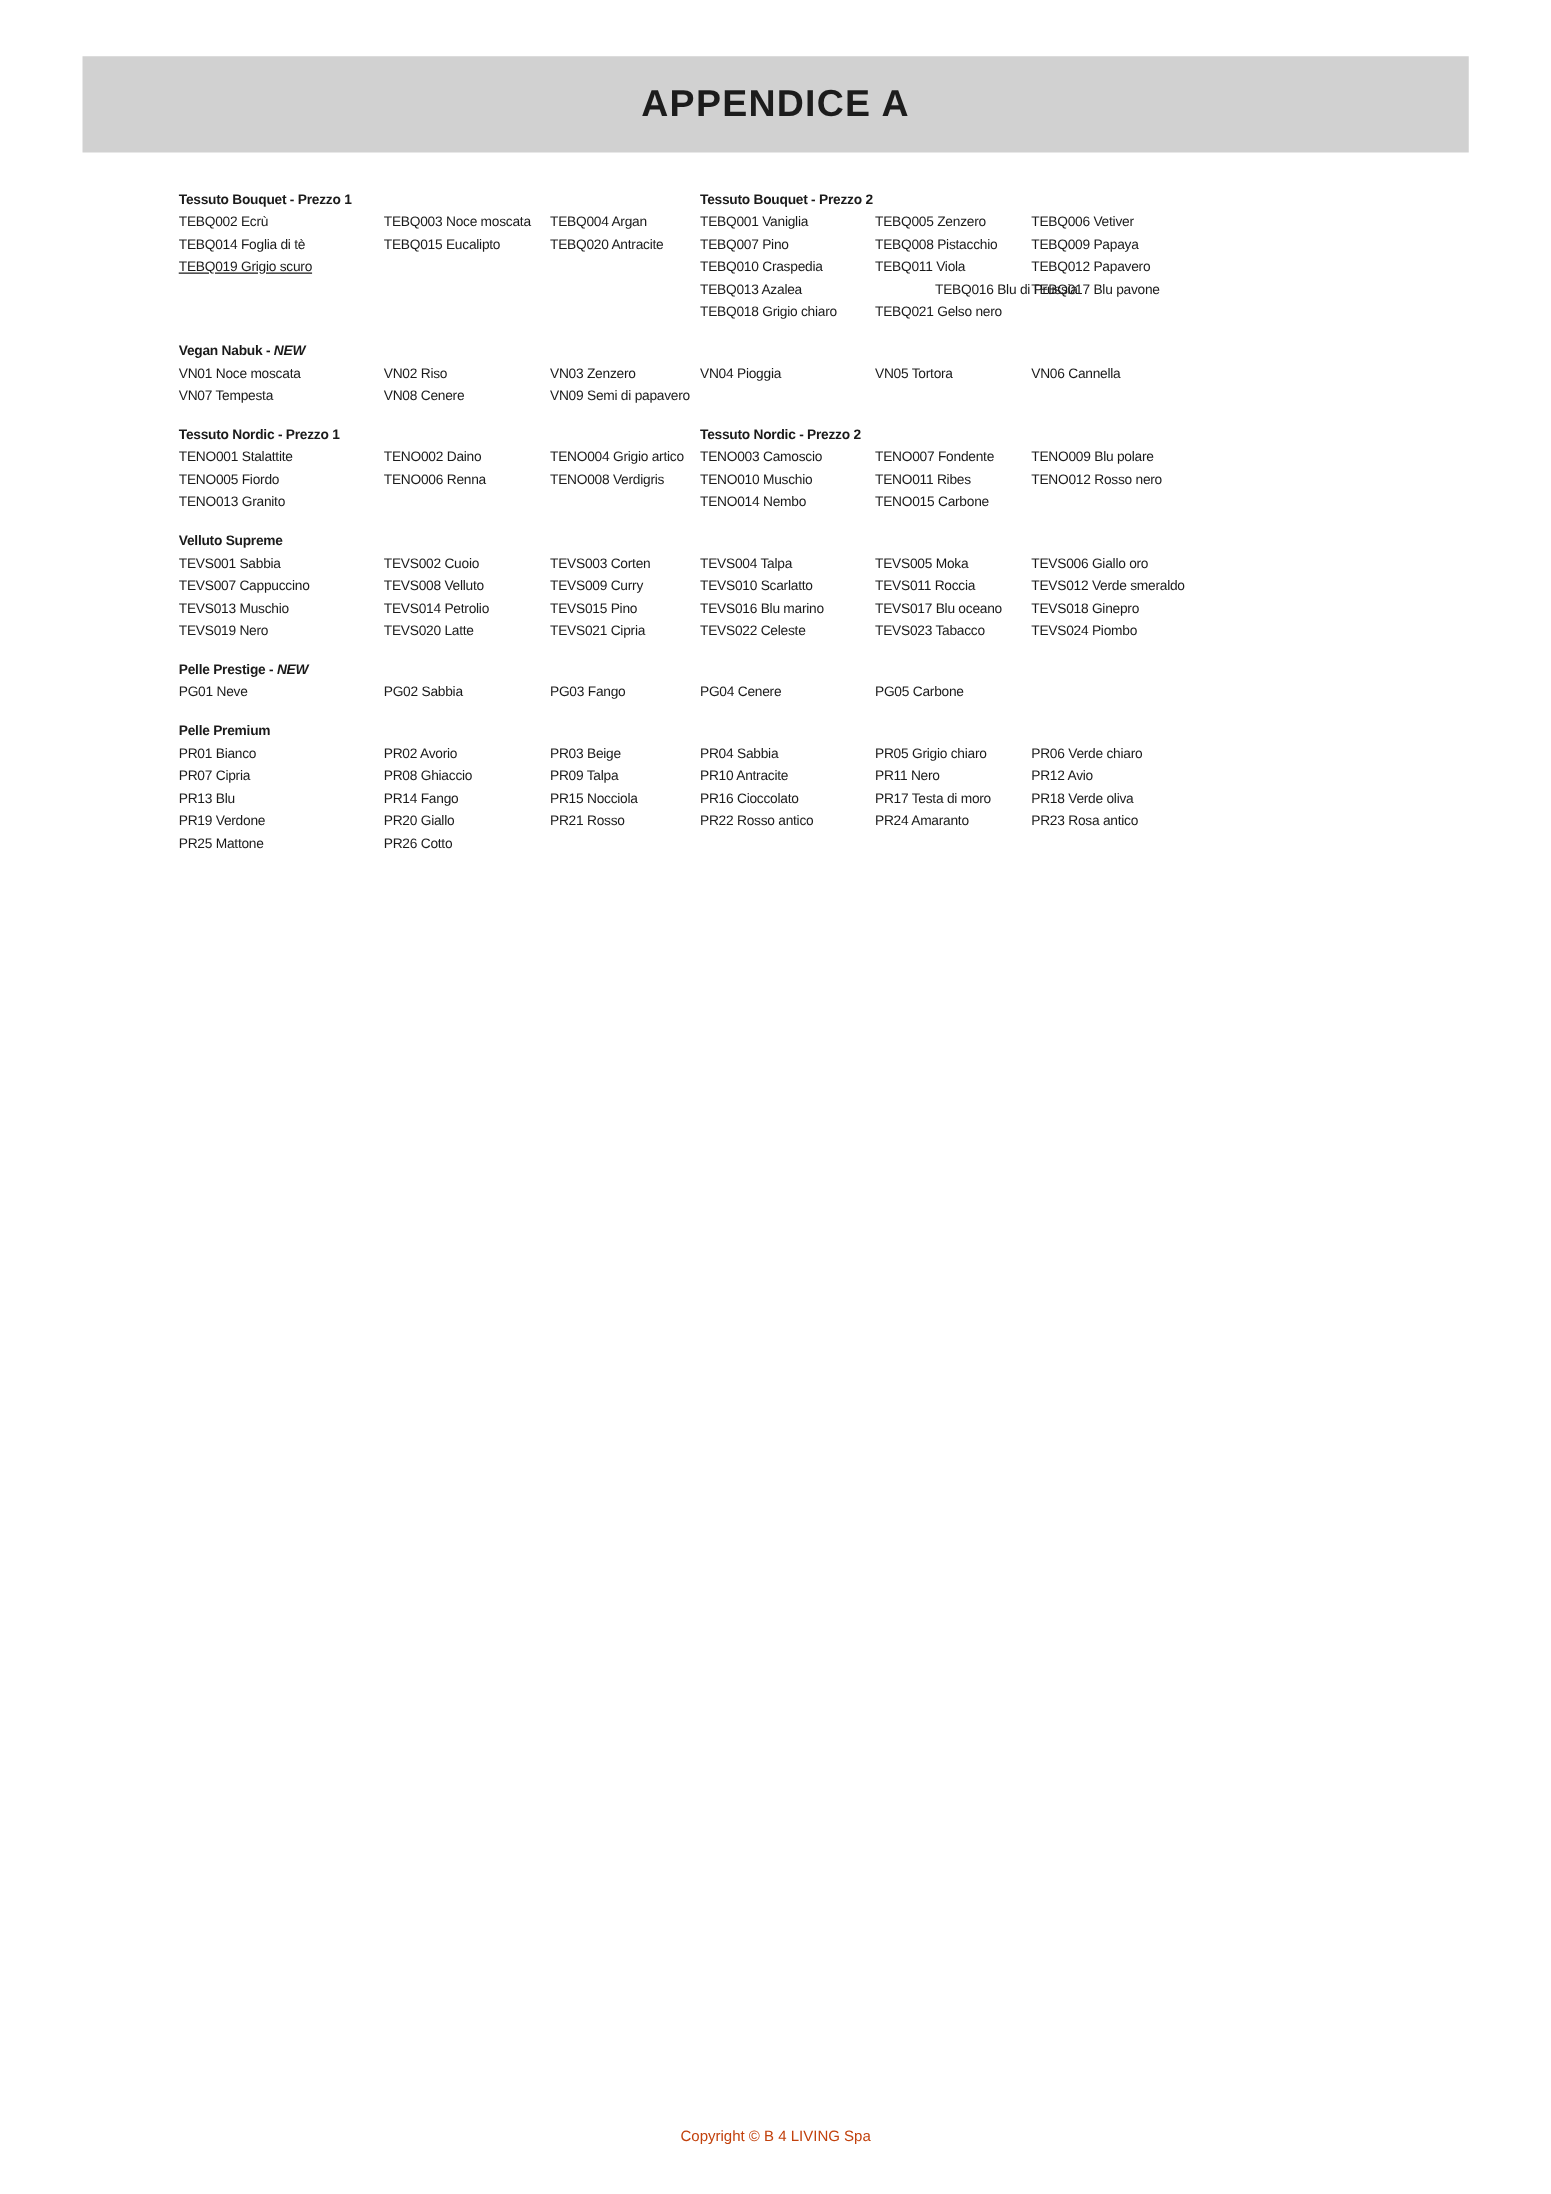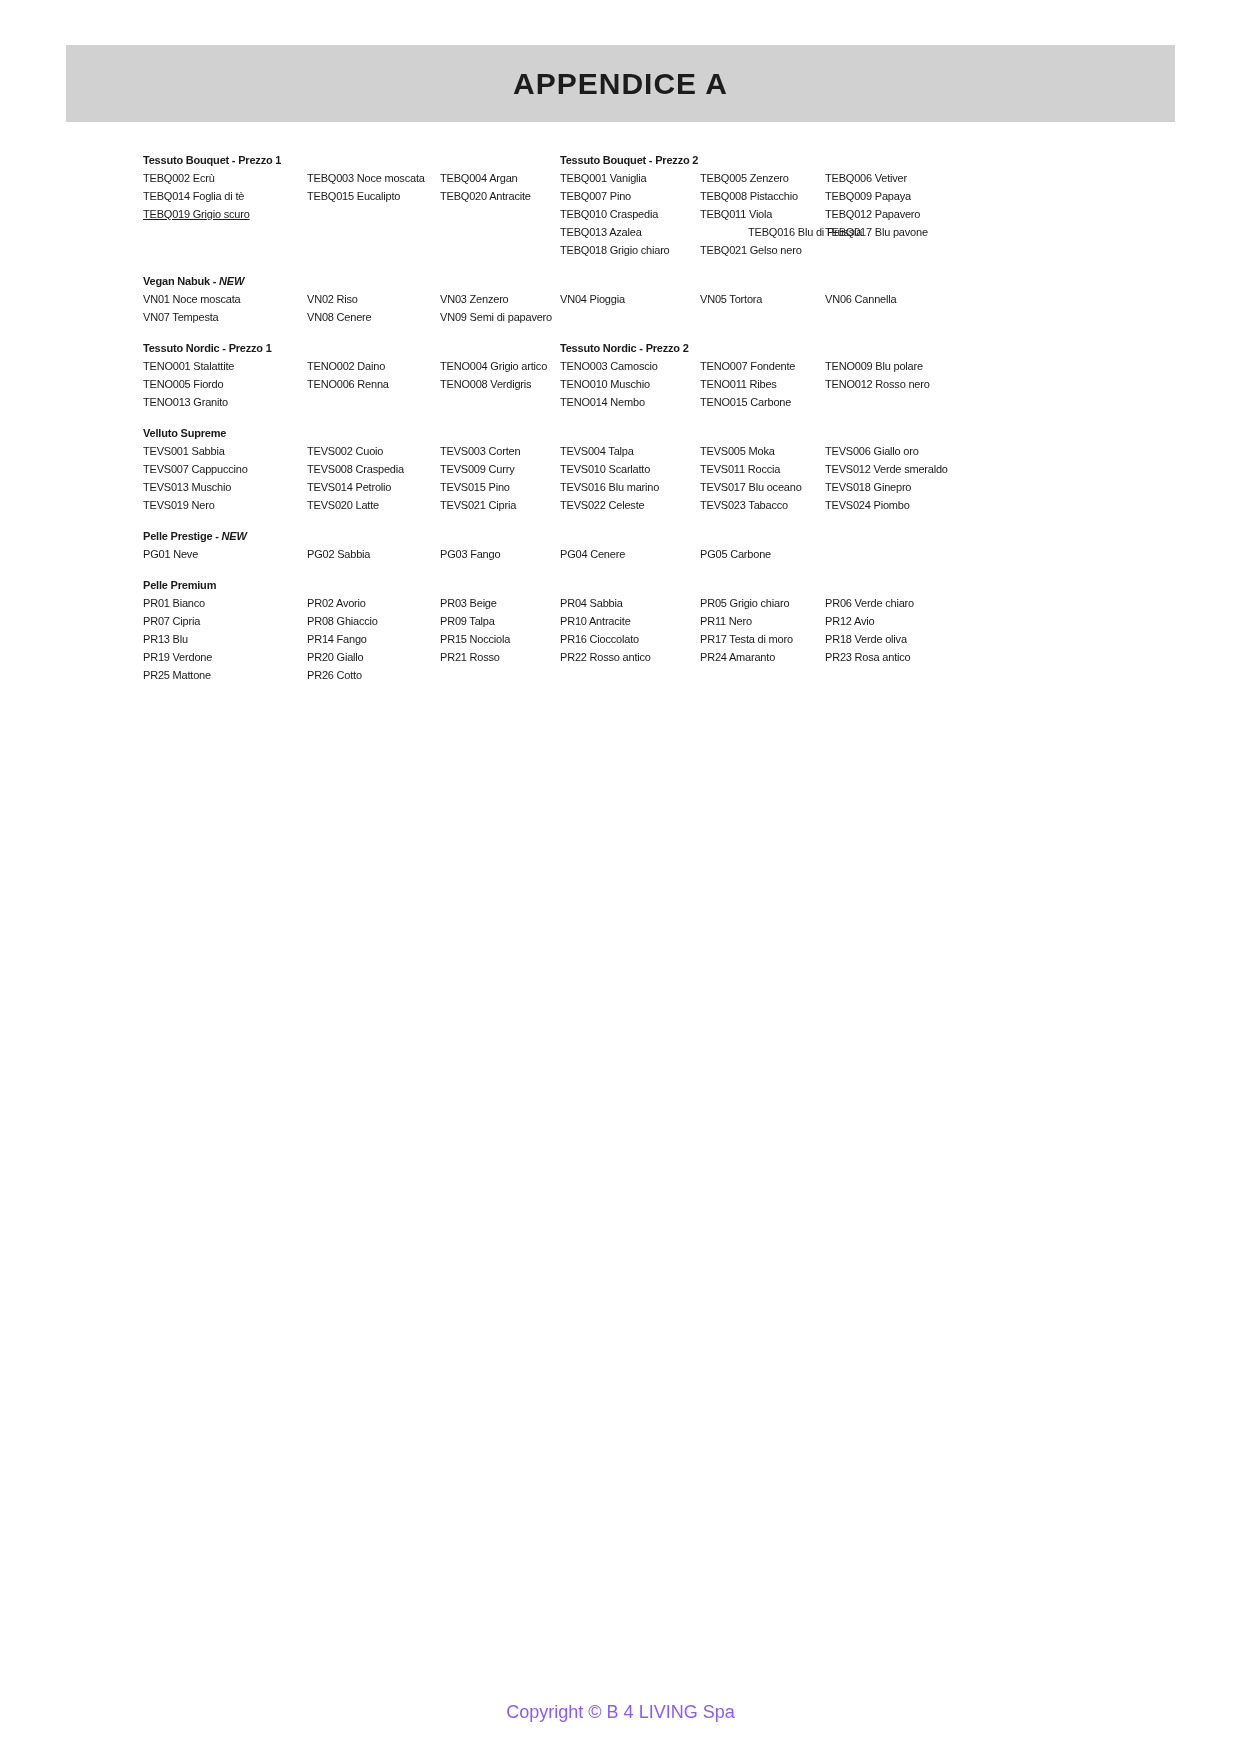--- a/index.html
+++ b/index.html
@@ -60,22 +60,22 @@
   .cell.hdr i {
     font-weight: bold;
     font-style: italic;
   }
   .footer {
     position: absolute;
     left: 0;
     top: 1702px;
     width: 100%;
     text-align: center;
-    font-size: 18px;
-    color: #8b5cf6;
+    font-size: 12px;
+    color: #c2410c;
   }
 </style>
 </head>
 <body>
 
 <div class="page" style="--bar: #d1d1d1; --text: #1a1a1a; --bg: #ffffff;">
   <div class="title-bar">
     <span class="title">APPENDICE A</span>
   </div>
 
@@ -169,21 +169,21 @@
         <div class="row">
           <span class="cell" style="left: 0px;">TEVS001 Sabbia</span>
           <span class="cell" style="left: 164px;">TEVS002 Cuoio</span>
           <span class="cell" style="left: 297px;">TEVS003 Corten</span>
           <span class="cell" style="left: 417px;">TEVS004 Talpa</span>
           <span class="cell" style="left: 557px;">TEVS005 Moka</span>
           <span class="cell" style="left: 682px;">TEVS006 Giallo oro</span>
         </div>
         <div class="row">
           <span class="cell" style="left: 0px;">TEVS007 Cappuccino</span>
-          <span class="cell" style="left: 164px;">TEVS008 Craspedia</span>
+          <span class="cell" style="left: 164px;">TEVS008 Velluto</span>
           <span class="cell" style="left: 297px;">TEVS009 Curry</span>
           <span class="cell" style="left: 417px;">TEVS010 Scarlatto</span>
           <span class="cell" style="left: 557px;">TEVS011 Roccia</span>
           <span class="cell" style="left: 682px;">TEVS012 Verde smeraldo</span>
         </div>
         <div class="row">
           <span class="cell" style="left: 0px;">TEVS013 Muschio</span>
           <span class="cell" style="left: 164px;">TEVS014 Petrolio</span>
           <span class="cell" style="left: 297px;">TEVS015 Pino</span>
           <span class="cell" style="left: 417px;">TEVS016 Blu marino</span>

